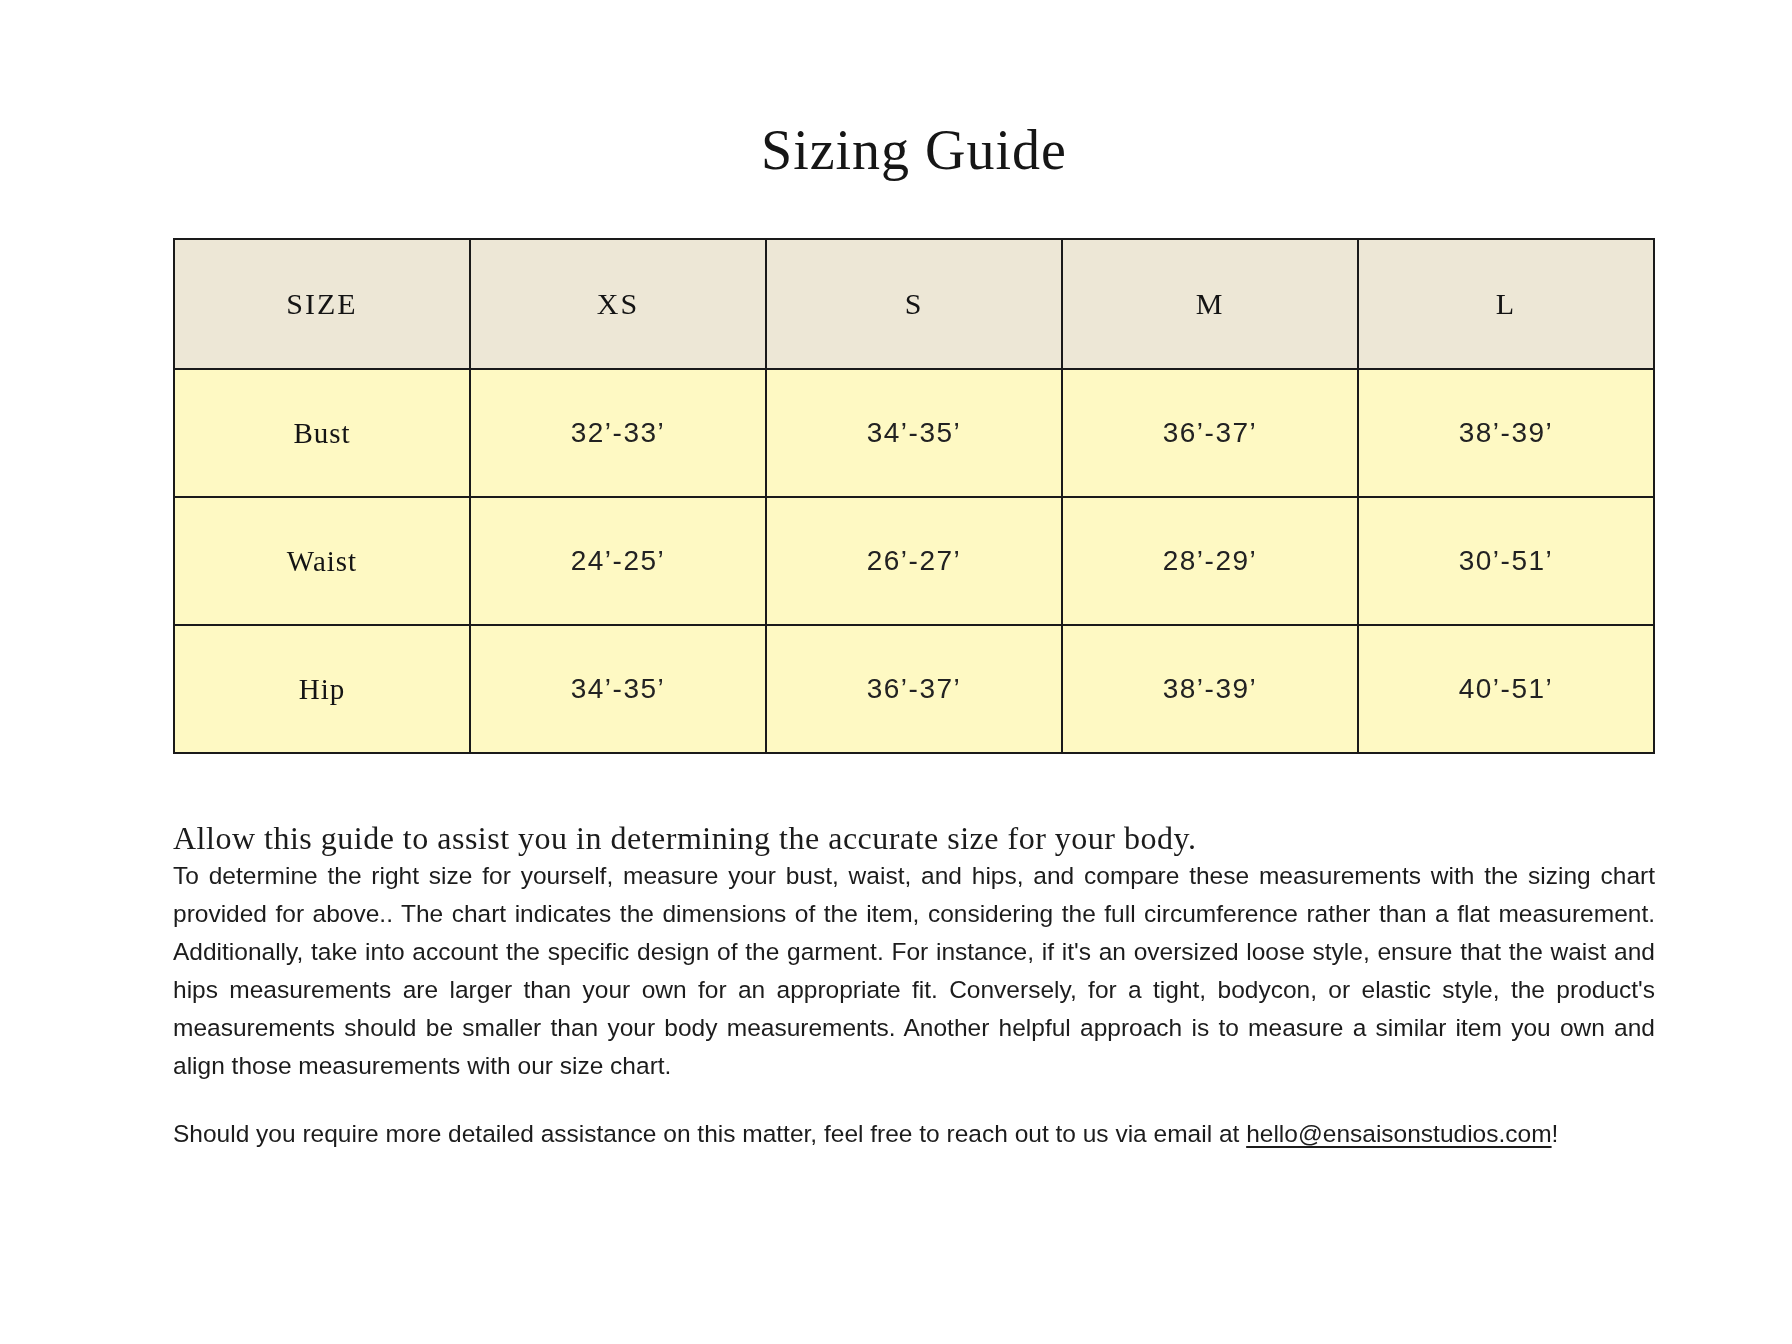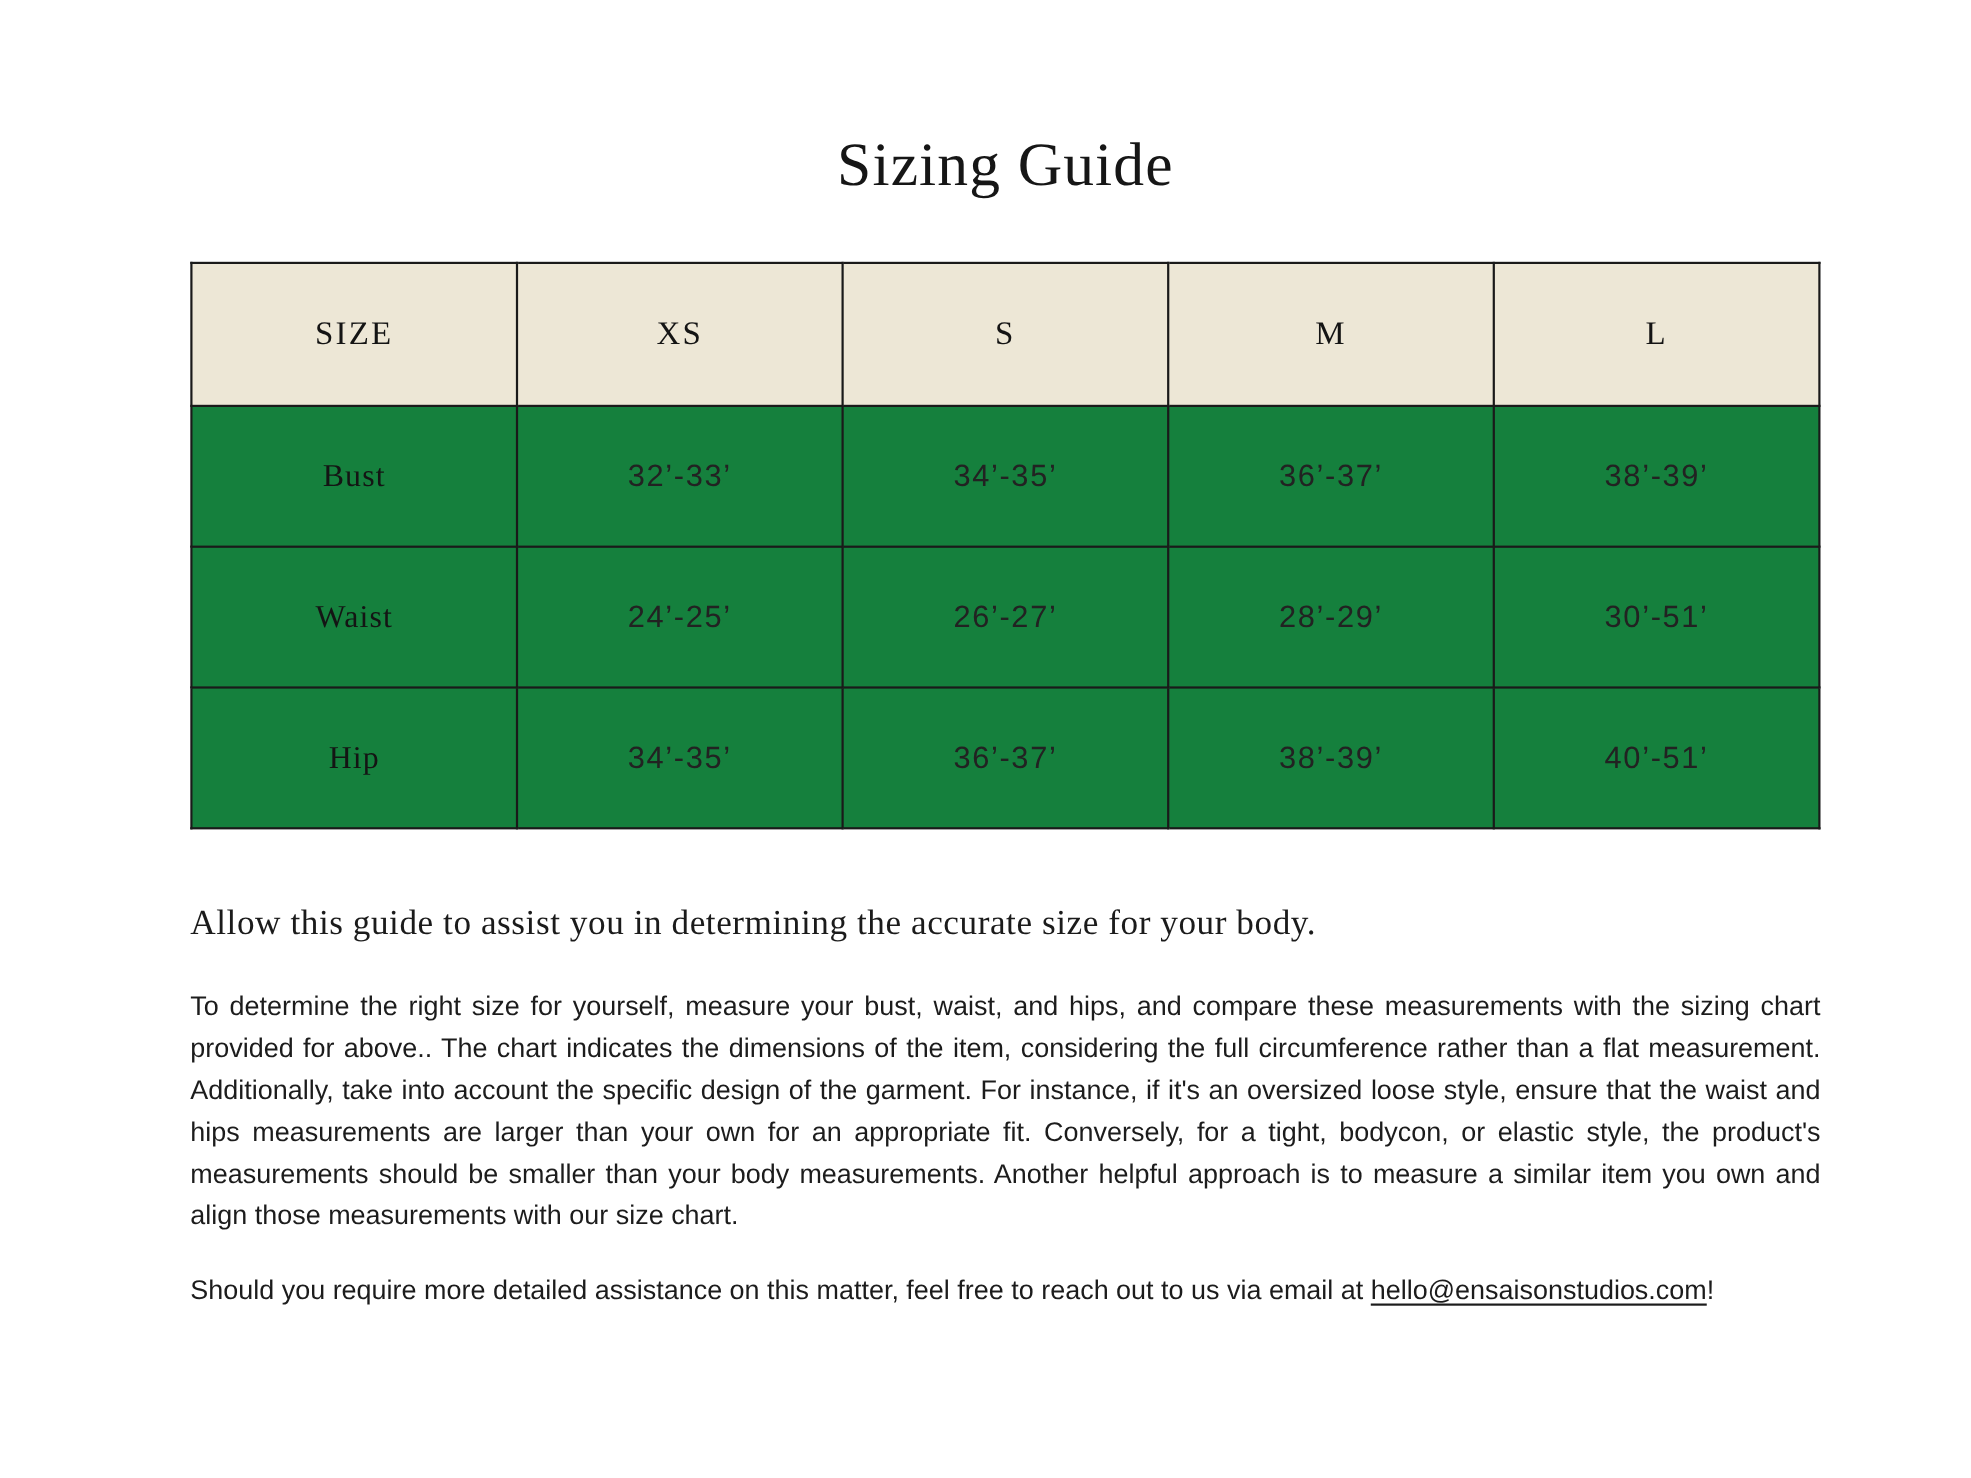--- a/index.html
+++ b/index.html
@@ -47,21 +47,21 @@
   table.size-table th{
     background:var(--header-bg);
     height:130px;
     font-family:"Liberation Serif","DejaVu Serif",serif;
     font-weight:400;
     font-size:30px;
     letter-spacing:2px;
   }
   table.size-table td{
     height:128px;
-    background:#15803d;
+    background:#fef9c3;
   }
   td.row-label{
     font-family:"Liberation Serif","DejaVu Serif",serif;
     font-size:29px;
     letter-spacing:1px;
   }
   td.cell-value{
     font-family:"Liberation Sans",sans-serif;
     font-size:28px;
     letter-spacing:1.5px;
@@ -69,21 +69,20 @@
   }
   .subtitle{
     margin-top:66px;
     font-family:"Liberation Serif","DejaVu Serif",serif;
     font-weight:400;
     font-size:32px;
     letter-spacing:0.5px;
     color:#1b1b1b;
   }
   .body-text{
-    margin-top:40px;
     font-size:24.5px;
     line-height:38px;
     text-align:justify;
     color:#1c1c1c;
   }
   .contact-line{
     margin-top:30px;
     font-size:24.5px;
     line-height:38px;
     color:#1c1c1c;

